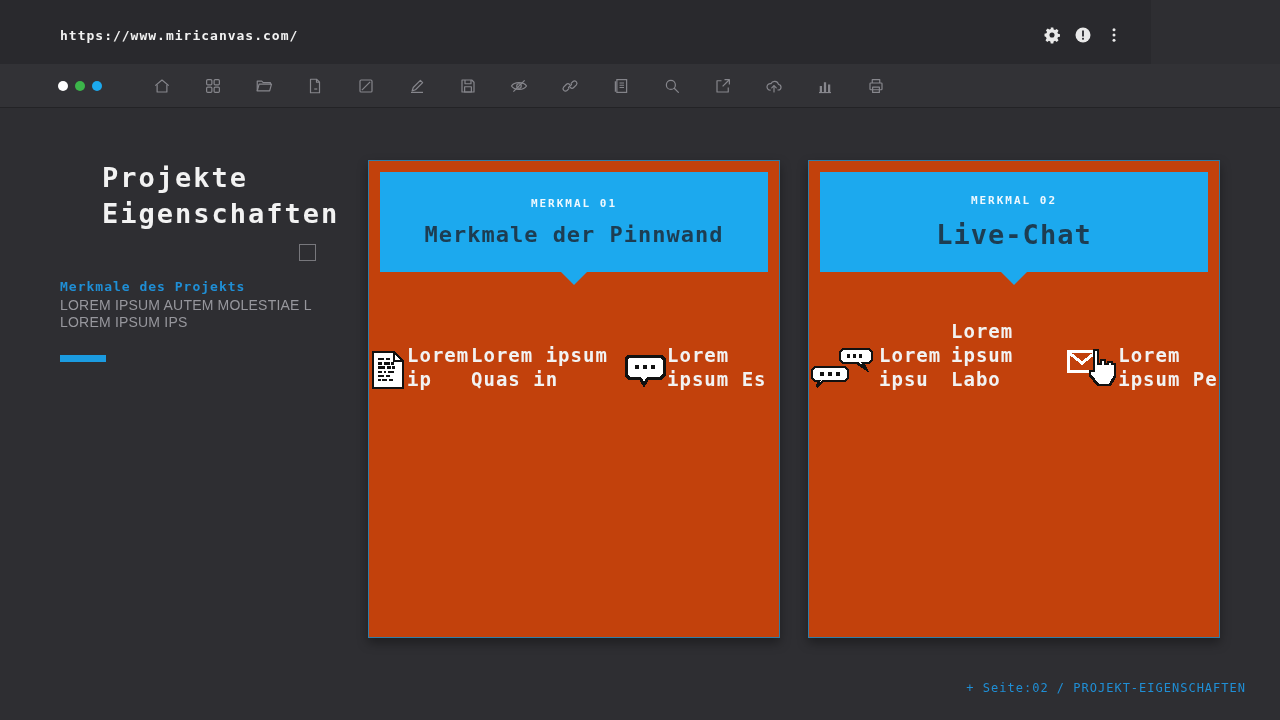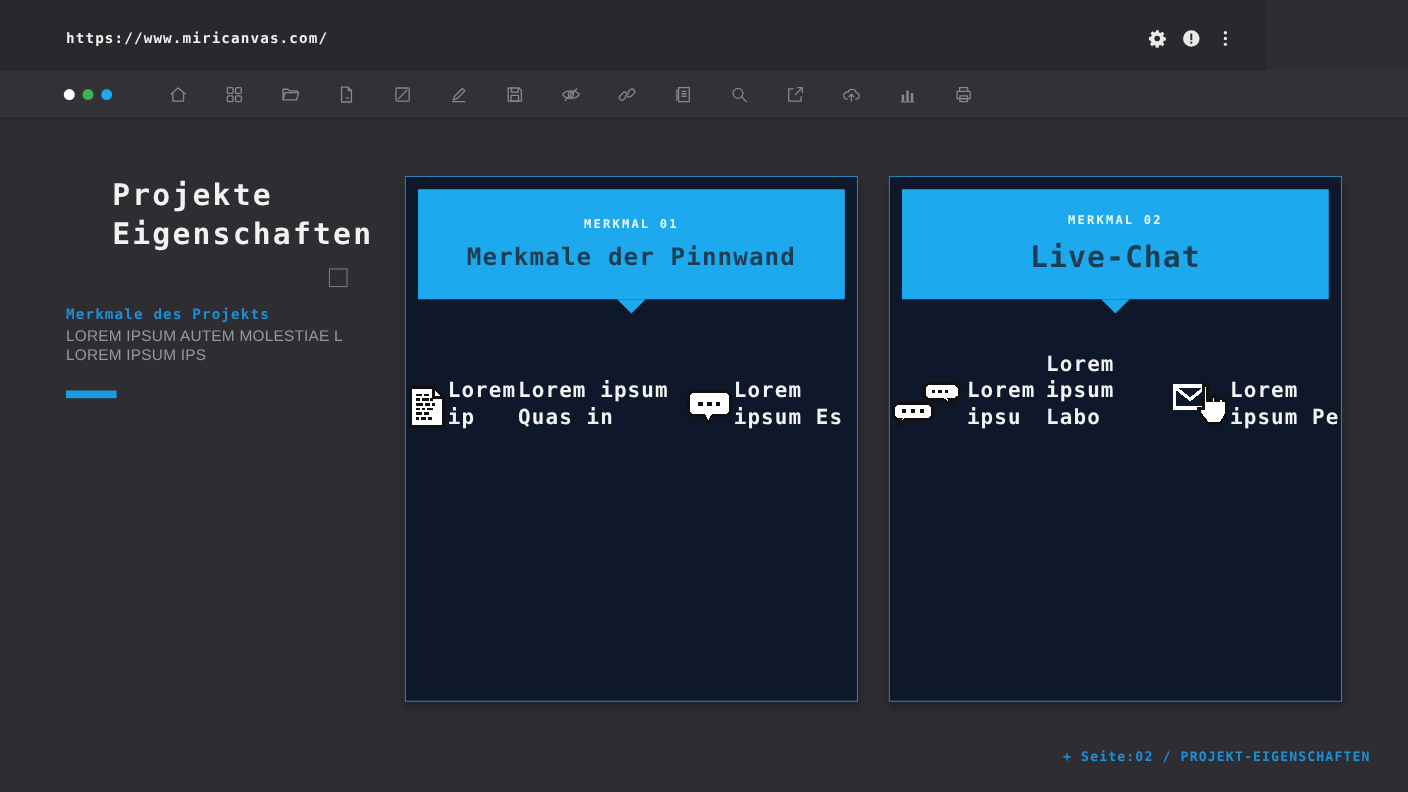--- a/index.html
+++ b/index.html
@@ -56,21 +56,21 @@
     font-family:"Liberation Sans","DejaVu Sans",sans-serif;
     letter-spacing:.2px; white-space:pre-line;
   }
   .side-bar-accent {
     position:absolute; left:60px; top:355px; width:46px; height:7px;
     background:#1b9be0;
   }
   
   .card {
     position:absolute; top:160px; width:412px; height:478px;
-    background:#0f172a; border:1px solid #2f7da8;
+    background:#c2410c; border:1px solid #2f7da8;
     box-shadow:0 5px 10px rgba(0,0,0,.35);
   }
   .card-1 { left:368px; }
   .card-2 { left:808px; }
   .banner {
     position:relative; margin:11px; height:100px; background:#1ca9ee;
     display:flex; flex-direction:column; align-items:center; justify-content:center;
   }
   .banner::after {
     content:""; position:absolute; left:50%; bottom:-13px; transform:translateX(-50%);
@@ -92,21 +92,21 @@
     letter-spacing:1px; line-height:24px;
   }
   .feat-line2 {
     margin-top:6px; color:#f2f2f2; font-size:19px; font-weight:bold;
     letter-spacing:1px; line-height:24px;
   }
   .feat-icon.second { margin-top:68px; height:40px; }
   
   .footer-label {
     position:absolute; right:34px; top:681px;
-    color:#1f8fd6; font-size:12px; font-weight:bold; letter-spacing:1px;
+    color:#1f8fd6; font-size:12px; font-weight:normal; letter-spacing:1px;
   }
   .px { shape-rendering:crispEdges; }
 </style>
 </head>
 <body>
 
 <div class="topbar">
   <div class="url-text">https://www.miricanvas.com/</div>
   <div class="topbar-actions">
     <span class="ticon">

